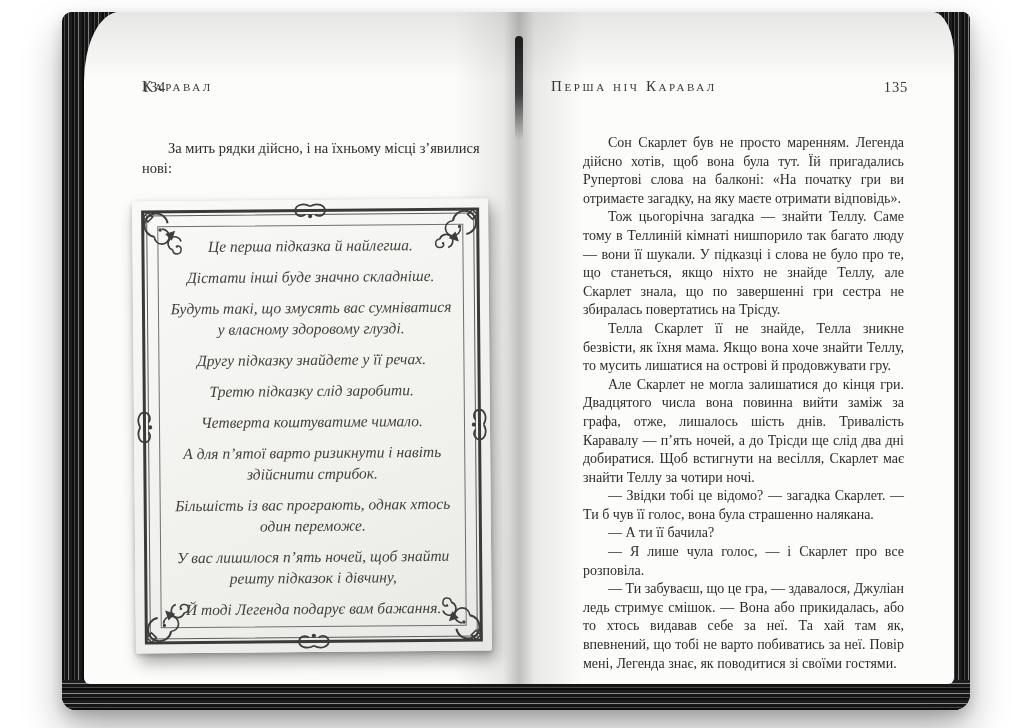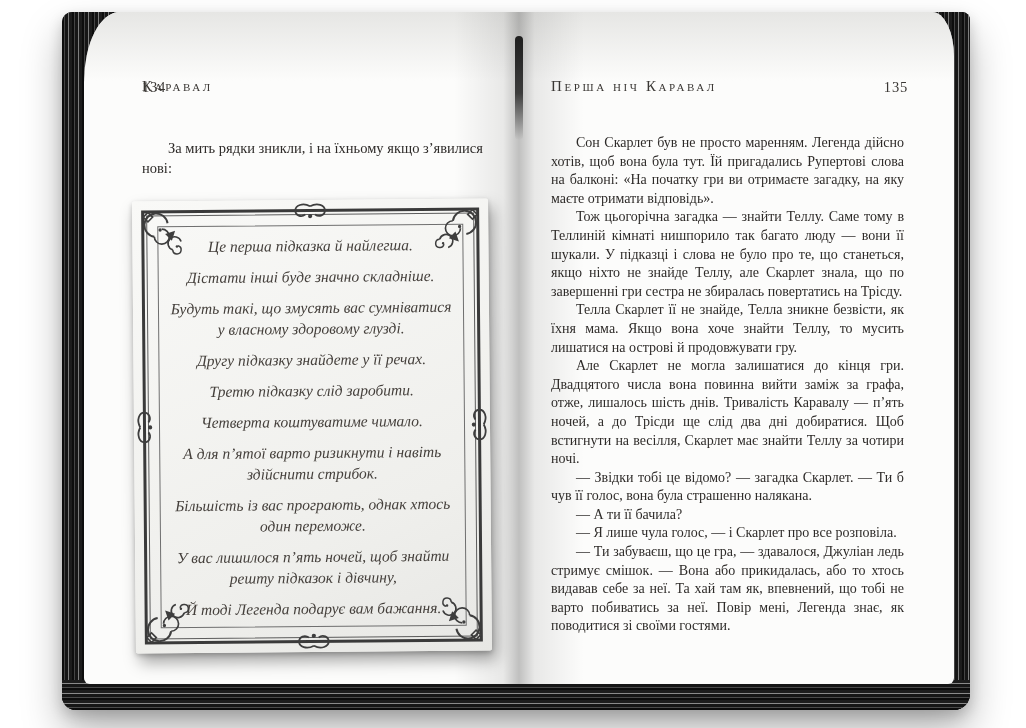--- a/index.html
+++ b/index.html
@@ -84,21 +84,21 @@
   .orn.tl{top:-5px;left:-5px;}
   .orn.tr{top:-5px;right:-5px;transform:rotate(90deg);}
   .orn.br{bottom:-5px;right:-5px;transform:rotate(180deg);}
   .orn.bl{bottom:-5px;left:-5px;transform:rotate(270deg);}
   .orn.m{width:46px;height:22px;}
   .orn.mt{top:-11px;left:50%;transform:translateX(-50%);}
   .orn.mb{bottom:-11px;left:50%;transform:translateX(-50%) rotate(180deg);}
   .orn.ml{left:-23px;top:50%;transform:translateY(-50%) rotate(-90deg) ;}
   .orn.mr{right:-23px;top:50%;transform:translateY(-50%) rotate(90deg);}
   
-  .body-text{margin-top:12px;font-size:14px;line-height:18.6px;text-align:justify;}
+  .body-text{margin-top:12px;font-size:14px;line-height:18.6px;text-align:justify;margin-left:32px;}
   .body-text p{margin:0;text-indent:25px;}
   .hidden-defs{position:absolute;width:0;height:0;overflow:hidden;}
 </style>
 </head>
 <body>
 
 <svg class="hidden-defs" aria-hidden="true">
   <defs>
     <symbol id="corner" viewBox="0 0 60 60">
       <g fill="none" stroke="currentColor">
@@ -128,21 +128,21 @@
 
   <div class="spread">
     <div class="gutter"></div>
     <div class="spine-notch"></div>
 
     <div class="page left">
       <div class="head">
         <span class="folio">134</span>
         <span class="title">Каравал</span>
       </div>
-      <p class="intro">За мить рядки зникли, і на їхньому якщо з’явилися нові:</p>
+      <p class="intro">За мить рядки дійсно, і на їхньому місці з’явилися нові:</p>
 
       <div class="note-card">
         <div class="note-frame">
           <svg class="orn c tl">
               <use href="#corner"></use>
             </svg>
           <svg class="orn c tr">
               <use href="#corner"></use>
             </svg>
           <svg class="orn c br">

